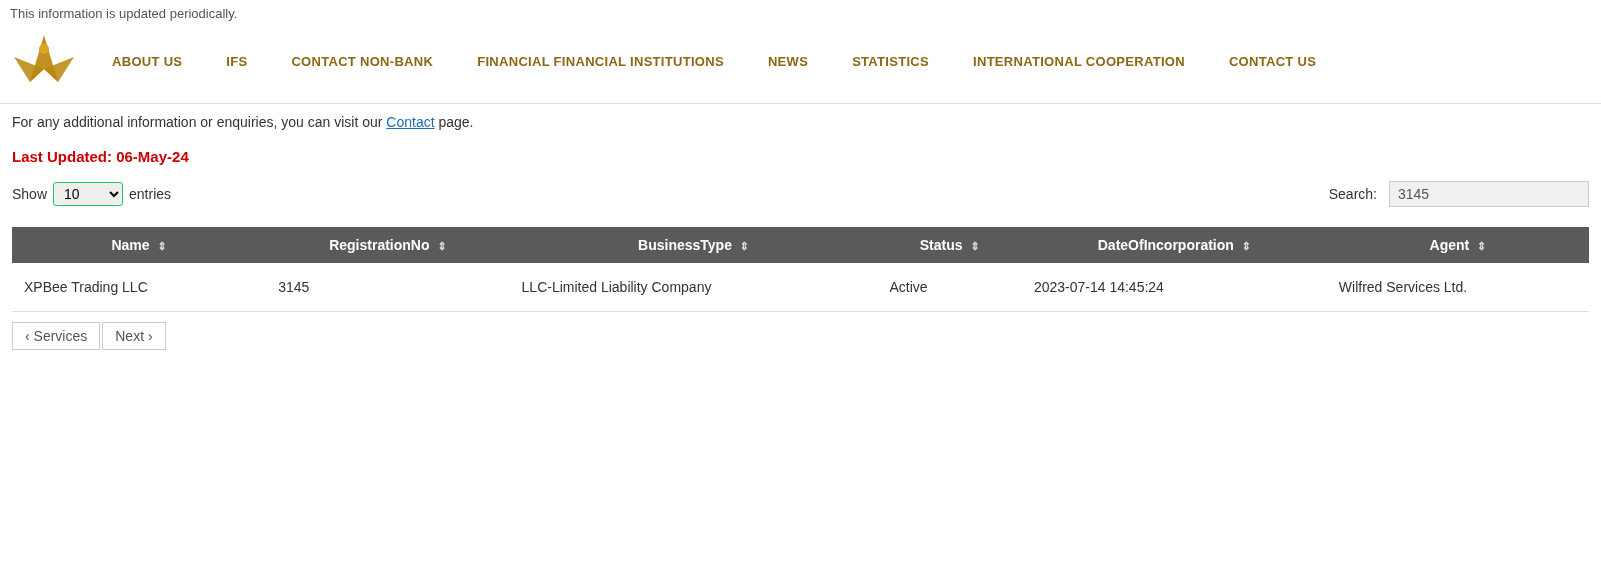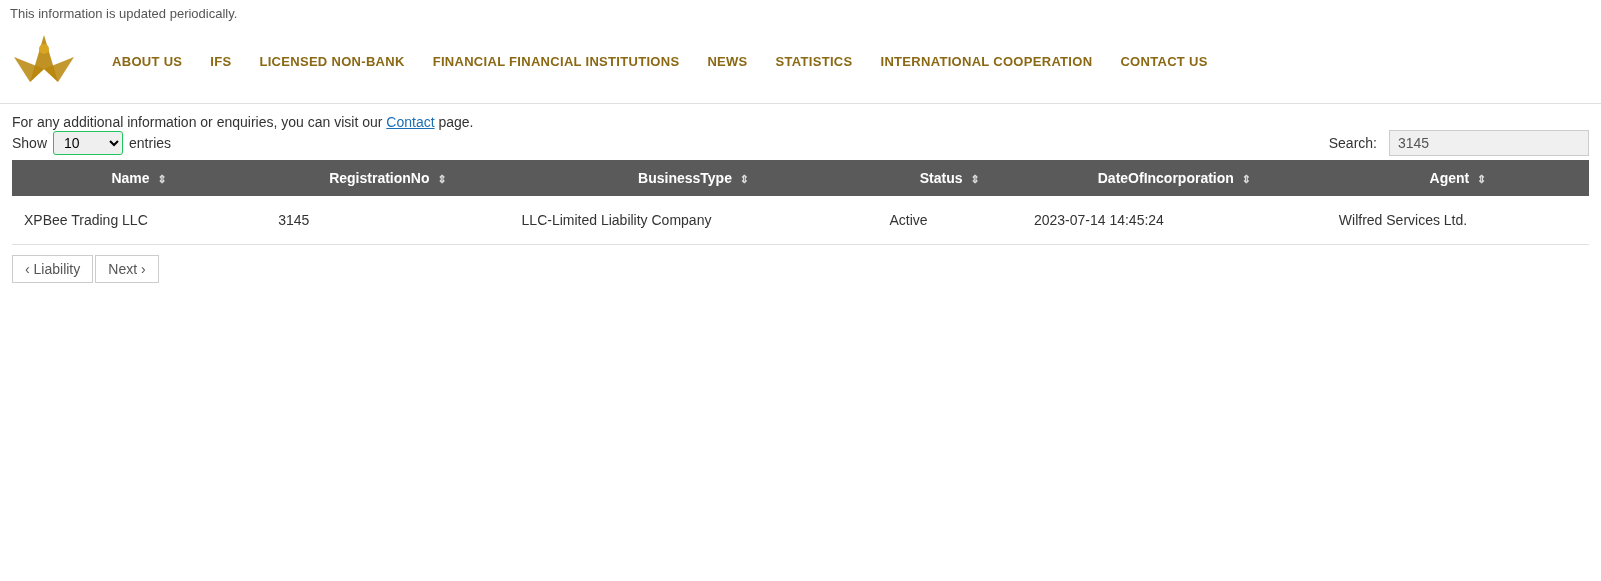--- a/index.html
+++ b/index.html
@@ -22,21 +22,21 @@
     .logo {
       width: 68px;
       height: 68px;
       margin-right: 20px;
       flex-shrink: 0;
     }
     nav {
       display: flex;
       align-items: center;
       flex-wrap: wrap;
-      gap: 0;
+      gap: 16px;
     }
     nav a {
       color: #8B6914;
       font-weight: bold;
       font-size: 13px;
       text-decoration: none;
       padding: 4px 14px;
       white-space: nowrap;
       letter-spacing: 0.3px;
     }
@@ -58,21 +58,21 @@
       font-weight: bold;
       font-size: 15px;
       margin: 18px 0 16px 0;
     }
 
     
     .table-controls {
       display: flex;
       justify-content: space-between;
       align-items: center;
-      margin-bottom: 4px;
+      margin-bottom: 20px;
     }
     .show-entries {
       display: flex;
       align-items: center;
       gap: 6px;
       font-size: 14px;
       color: #333;
     }
     .show-entries select {
       border: 1px solid #22c55e;
@@ -183,35 +183,38 @@
       <polygon points="4,30 34,42 20,55" opacity="0.85"></polygon>
       <polygon points="64,30 34,42 48,55" opacity="0.85"></polygon>
 
       <circle cx="34" cy="22" r="5" fill="#DAA520"></circle>
     </g>
   </svg>
 
   <nav>
     <a href="#">ABOUT US</a>
     <a href="#">IFS</a>
-    <a href="#">LICENSED NON-BANK</a>
+    <a href="#">CONTACT NON-BANK</a>
     <a href="#">FINANCIAL FINANCIAL INSTITUTIONS</a>
     <a href="#">NEWS</a>
     <a href="#">STATISTICS</a>
     <a href="#">INTERNATIONAL COOPERATION</a>
     <a href="#">CONTACT US</a>
   </nav>
 </div>
 
 <div class="main-content">
 
   <div class="contact-info">
     <span>For any additional information or enquiries, you can visit our </span><a href="#">Contact</a><span> page.</span>
   </div>
 
+  <div class="last-updated">
+    <span>Last Updated:</span>&nbsp;<span>06-May-24</span>
+  </div>
 
   <div class="table-controls">
     <div class="show-entries">
       <span>Show</span>
       <select>
         <option>10</option>
         <option>25</option>
         <option>50</option>
         <option>100</option>
       </select>
@@ -259,18 +262,18 @@
         <td>LLC-Limited Liability Company</td>
         <td>Active</td>
         <td>2023-07-14 14:45:24</td>
         <td>Wilfred Services Ltd.</td>
       </tr>
     </tbody>
   </table>
 
   <div class="pagination-row">
     <div class="pagination-btns">
-      <button class="prev-btn">Liability</button>
+      <button class="prev-btn">Services</button>
       <button class="next-btn">Next</button>
     </div>
   </div>
 
 </div>
 
 </body></html>

